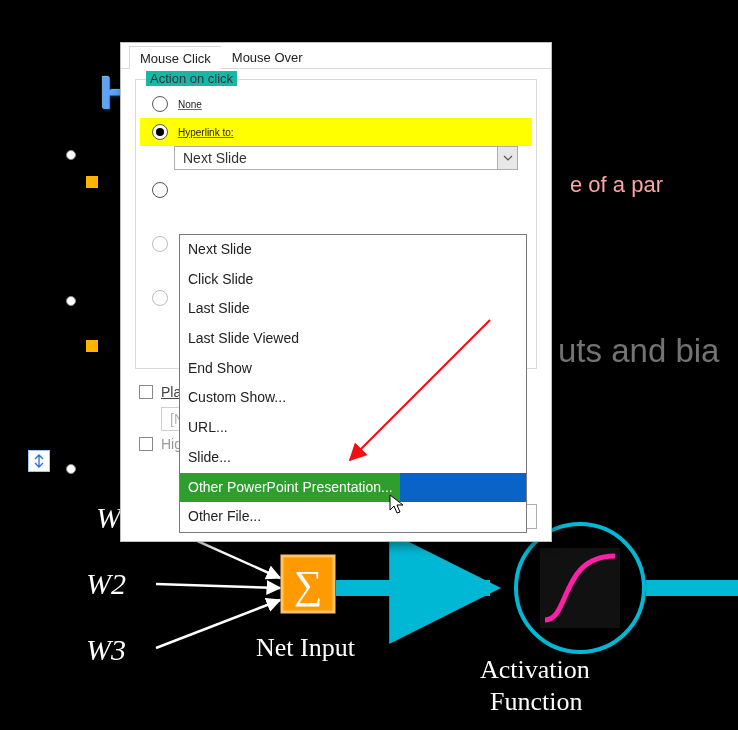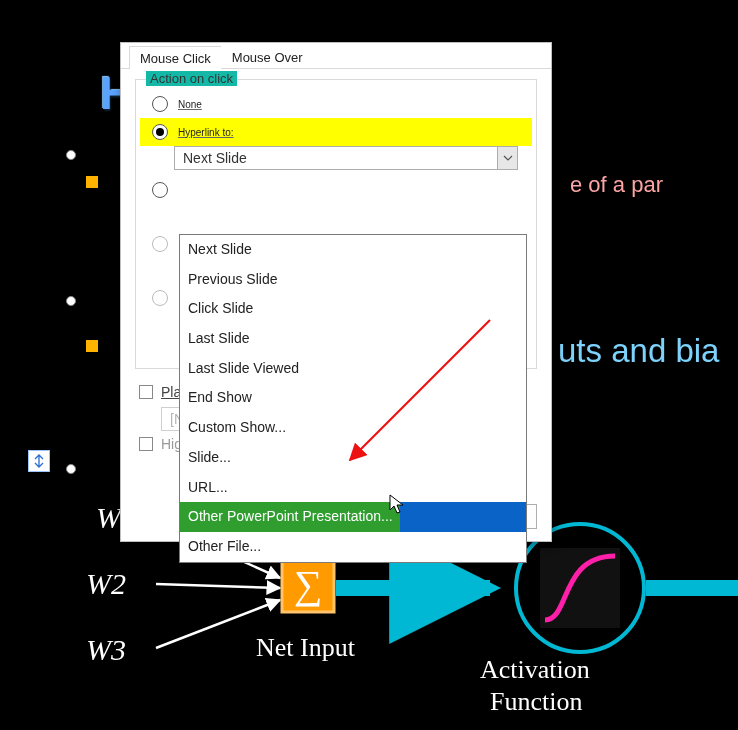--- a/index.html
+++ b/index.html
@@ -2,21 +2,21 @@
 <html><head>
 <meta charset="utf-8">
 <style>
   * { box-sizing: border-box; margin: 0; padding: 0; font-family: "Segoe UI", Tahoma, sans-serif; }
   html, body { width: 738px; height: 730px; overflow: hidden; background: #000; }
 
   
   .slide { position: absolute; inset: 0; background: #000; color: #fff; }
   .slide-title { position: absolute; top: 66px; left: 100px; font-size: 46px; font-weight: 600; color: #5aa3ff; text-shadow: 1px 2px 2px #123, -1px -1px 1px #8cf; letter-spacing: -1px; }
   .slide-sub   { position: absolute; top: 172px; left: 570px; font-size: 22px; color: #fca5a5; white-space: nowrap; }
-  .slide-sub2  { position: absolute; top: 332px; left: 558px; font-size: 33px; color: #7dd3fc; white-space: nowrap; text-align: right; }
+  .slide-sub2  { position: absolute; top: 332px; left: 558px; font-size: 33px; color: #737373; white-space: nowrap; text-align: right; }
 
   
   .nn { position: absolute; left: 0; top: 0; width: 738px; height: 730px; pointer-events: none; }
   .nn text { font-family: Georgia, "Times New Roman", serif; fill: #fff; font-style: italic; }
   .nn .label { font-size: 30px; }
   .nn .cap   { font-size: 26px; fill: #fff; font-style: normal; }
 
   
   .handle { position: absolute; width: 10px; height: 10px; background: #fff; border: 1px solid #888; border-radius: 50%; }
   .handle.sq { border-radius: 0; background: #ffb300; width: 12px; height: 12px; border-color: #ffb300; }
@@ -191,28 +191,27 @@
         <span>OK</span>
       </div>
     <div class="btn">
         <span>Cancel</span>
       </div>
   </div>
 </div>
 
 <div class="dropdown-list">
   <div class="dd-item">Next Slide</div>
-  <div class="dd-item">Previous Slide</div>
   <div class="dd-item">Click Slide</div>
   <div class="dd-item">Last Slide</div>
   <div class="dd-item">Last Slide Viewed</div>
   <div class="dd-item">End Show</div>
   <div class="dd-item">Custom Show...</div>
+  <div class="dd-item">URL...</div>
   <div class="dd-item">Slide...</div>
-  <div class="dd-item">URL...</div>
   <div class="dd-item hl"><div class="sel-ext"></div><span class="txt">Other PowerPoint Presentation...</span></div>
   <div class="dd-item">Other File...</div>
 </div>
 
 <svg class="anno" width="738" height="730">
   <defs>
       <marker id="rarr" viewBox="0 0 10 10" refX="9" refY="5" markerWidth="8" markerHeight="8" orient="auto">
         <path d="M0 0 L10 5 L0 10 z" fill="#e11"></path>
       </marker>
     </defs>

